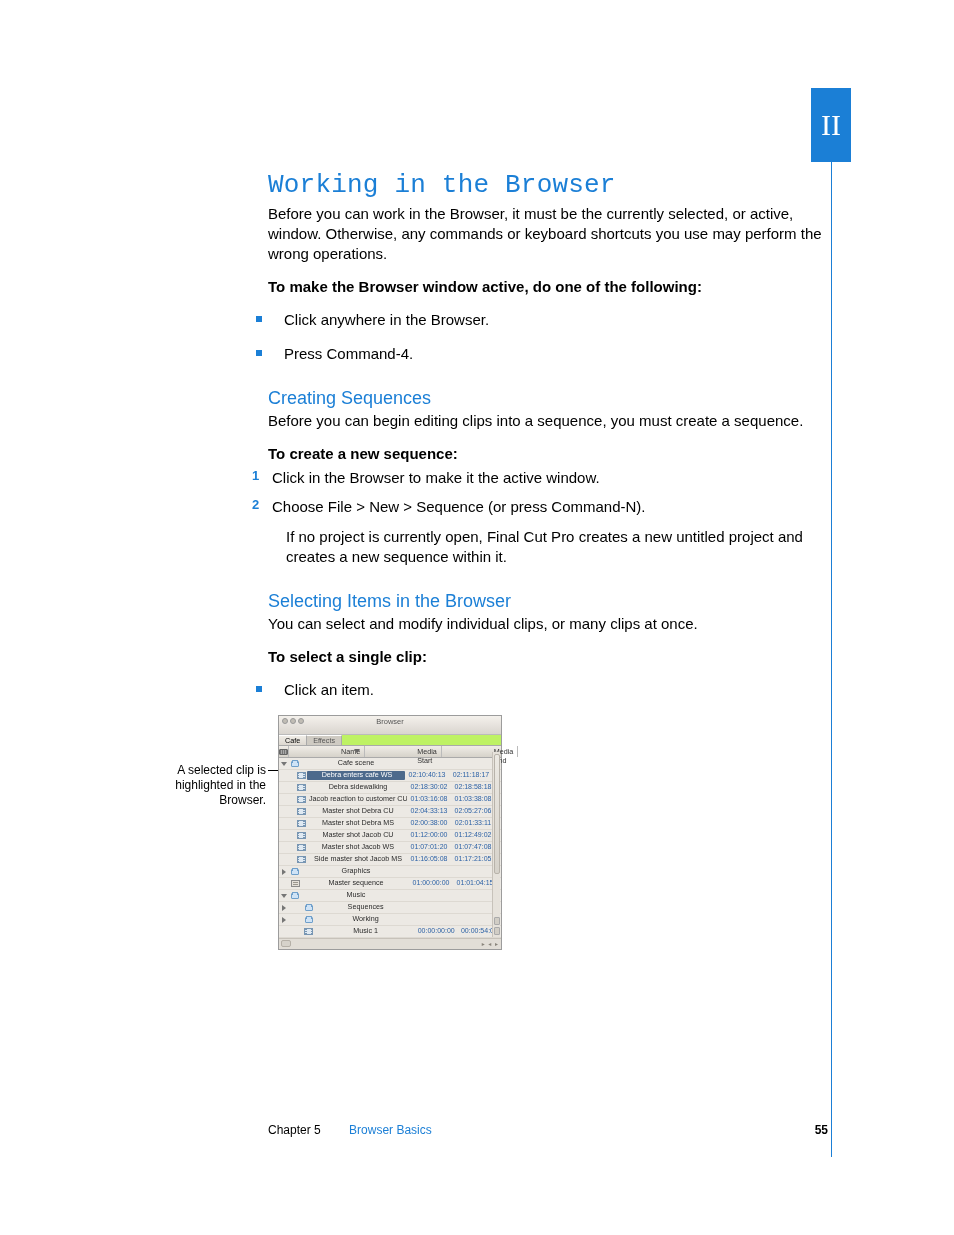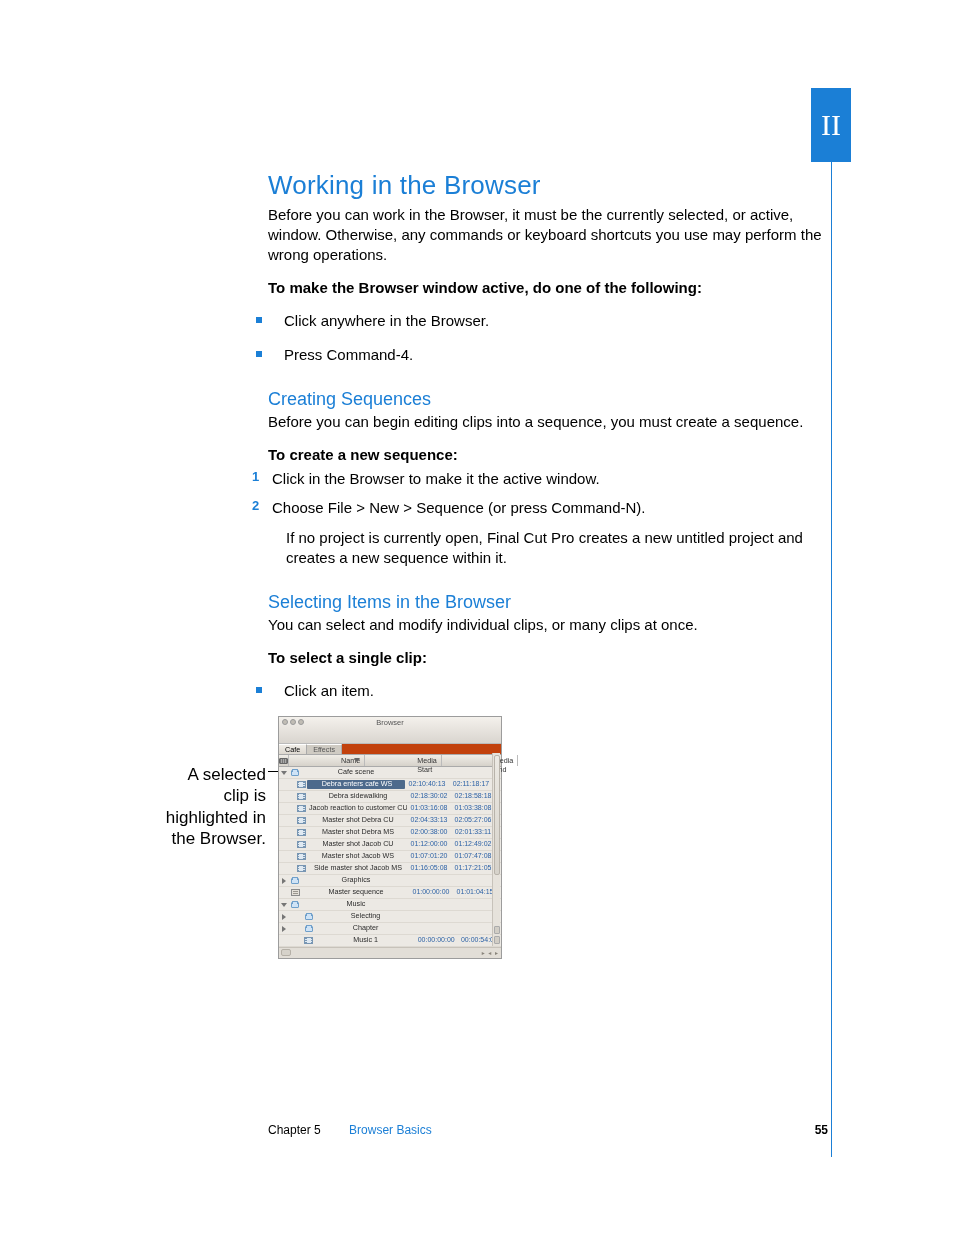--- a/index.html
+++ b/index.html
@@ -35,21 +35,21 @@
     height: 995px;
     background: #1b7fd6;
   }
   .content {
     position: absolute;
     left: 268px;
     top: 170px;
     width: 560px;
   }
   h1.h-main {
-    font-family: Liberation Sans, sans-serif;
+    font-family: Liberation Mono, monospace;
     font-weight: 400;
     font-size: 26px;
     color: #1b7fd6;
     margin: 0 0 4px 0;
     letter-spacing: 0.2px;
   }
   h2.h-sub {
     font-family: "Myriad Pro", "Segoe UI", "Helvetica Neue", Arial, sans-serif;
     font-weight: 400;
     font-size: 18px;
@@ -81,32 +81,32 @@
   
   .win-wrap { position: relative; margin-top: 16px; margin-left: 10px; }
   .win {
     width: 224px;
     font-size: 7.2px;
     background: #ece9e4;
     border: 1px solid #9c9c9c;
     line-height: 1.2;
   }
   .titlebar {
-    height: 27px;
+    height: 19px;
     background: linear-gradient(#f4f1ec, #d9d5cf);
     border-bottom: 1px solid #bbb;
     position: relative;
     text-align: center;
     color: #555;
     font-size: 7.5px;
     padding-top: 1px;
   }
   .traffic { position: absolute; left: 3px; top: 2px; display: flex; gap: 2px; }
   .dot { width: 6px; height: 6px; border-radius: 50%; background: #c1bdb5; border: 0.5px solid #999; }
-  .tabs { display: flex; height: 11px; background: #c2410c; border-bottom: 1px solid #aaa; }
+  .tabs { display: flex; height: 11px; background: #bef264; border-bottom: 1px solid #aaa; }
   .tab {
     font-size: 7.2px; padding: 1px 6px 0 6px;
     border-right: 1px solid #aaa;
     background: linear-gradient(#efece6,#ddd8d0);
     border-top: 1px solid #fff;
   }
   .tab.inactive { background: #cfcbc3; color: #555; }
   .colhead {
     display: flex; height: 12px;
     background: linear-gradient(#f0ede7,#d6d2ca);
@@ -148,21 +148,21 @@
   .scrollbar-v .nub2 { position:absolute; bottom:12px; left:1px; width:6px; height:8px; background:#d1cdc5; border:0.5px solid #aaa; border-radius:1px;}
   .scrollbar-v .thumb { position:absolute; top:2px; left:1px; width:6px; height:120px; background:linear-gradient(#ece9e3,#d6d2ca); border:0.5px solid #b8b3aa; border-radius:2px;}
   .bottom-bar { height:11px; background:#e2ded7; border-top:1px solid #c7c2ba; position:relative;}
   .bottom-bar .corner { position:absolute; left:2px; top:1px; width:10px; height:7px; background:#d6d2ca; border:0.5px solid #b5b0a7; border-radius:2px;}
   .bottom-bar .harr { position:absolute; right:2px; top:2px; font-size:6px; color:#8a857c; letter-spacing:1px;}
 
   .callout {
     position: absolute;
     left: -120px; top: 48px;
     width: 108px;
-    font-size: 17px;
+    font-size: 12px;
     text-align: right;
     line-height: 1.25;
     color: #000;
   }
   .callout-line {
     position: absolute;
     left: -10px; top: 55px;
     width: 30px; height: 1px;
     background: #000;
   }
@@ -357,32 +357,32 @@
               <div class="tc"></div>
               <div class="tc"></div>
             </div>
             <div class="row bin gchild">
               <div class="disc-col">
                 <div class="tri"></div>
               </div>
               <div class="icon-col">
                 <div class="folder-i"></div>
               </div>
-              <div class="name-col">Selecting</div>
+              <div class="name-col">Sequences</div>
               <div class="tc"></div>
               <div class="tc"></div>
             </div>
             <div class="row bin gchild">
               <div class="disc-col">
                 <div class="tri"></div>
               </div>
               <div class="icon-col">
                 <div class="folder-i"></div>
               </div>
-              <div class="name-col">Chapter</div>
+              <div class="name-col">Working</div>
               <div class="tc"></div>
               <div class="tc"></div>
             </div>
             <div class="row gchild">
               <div class="disc-col"></div>
               <div class="icon-col">
                 <div class="clip-i"></div>
               </div>
               <div class="name-col">Music 1</div>
               <div class="tc">00:00:00:00</div>

